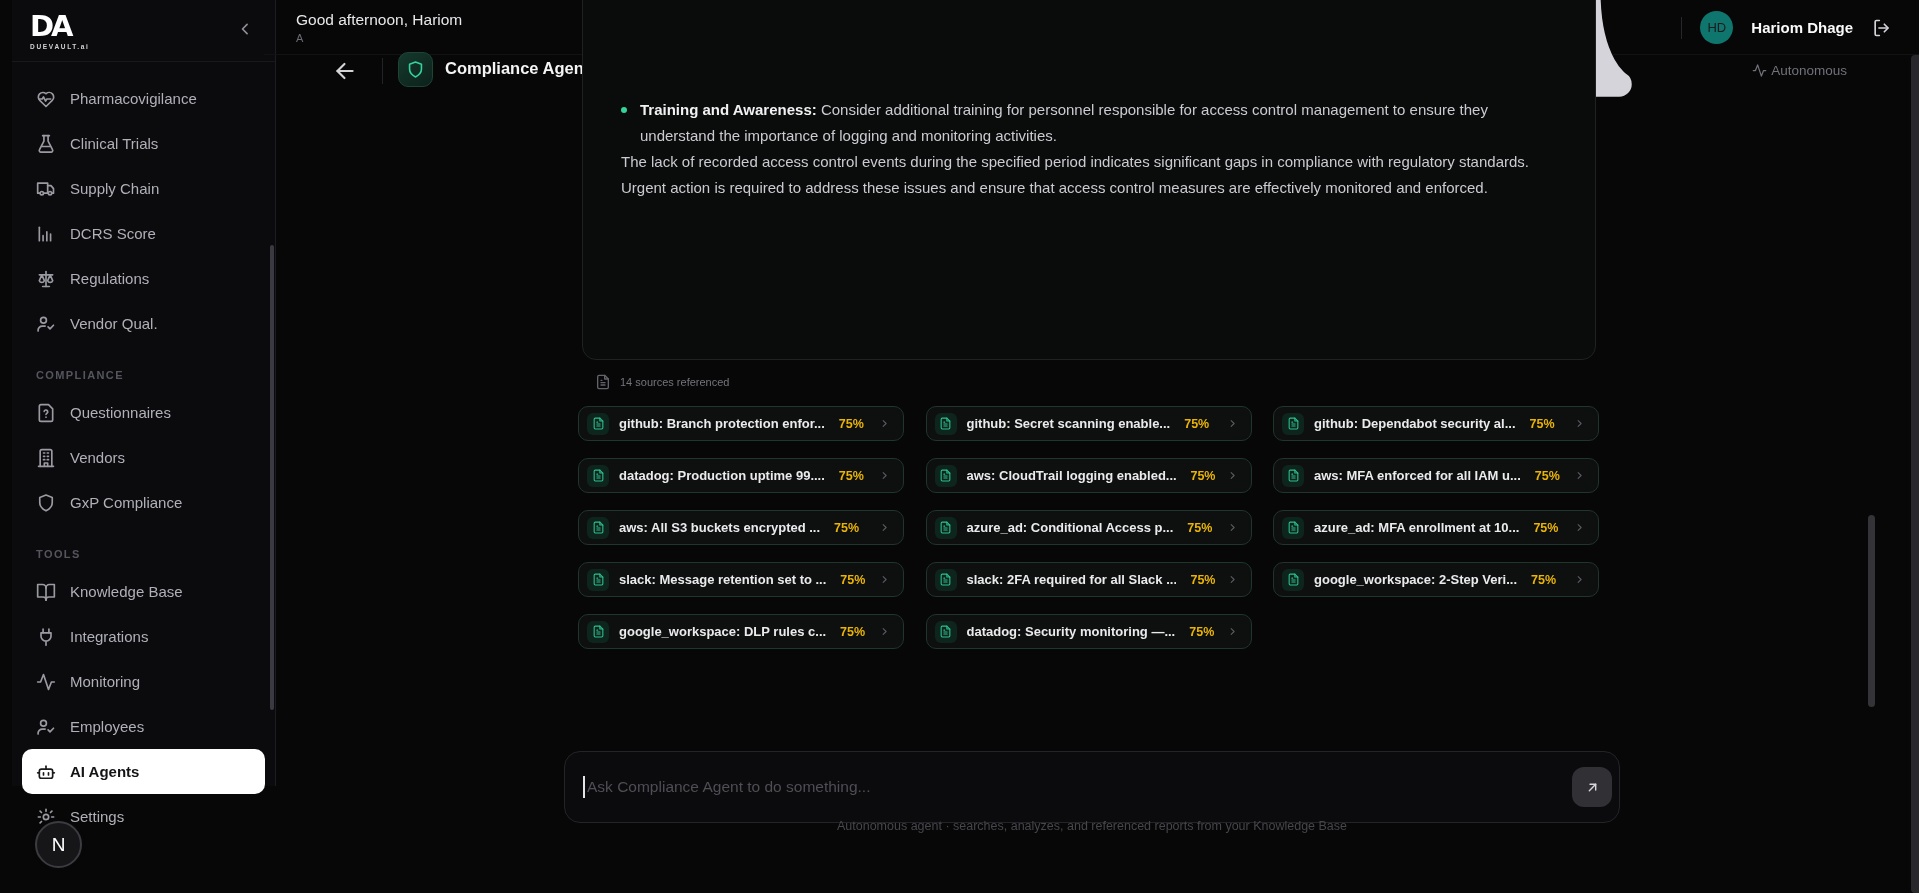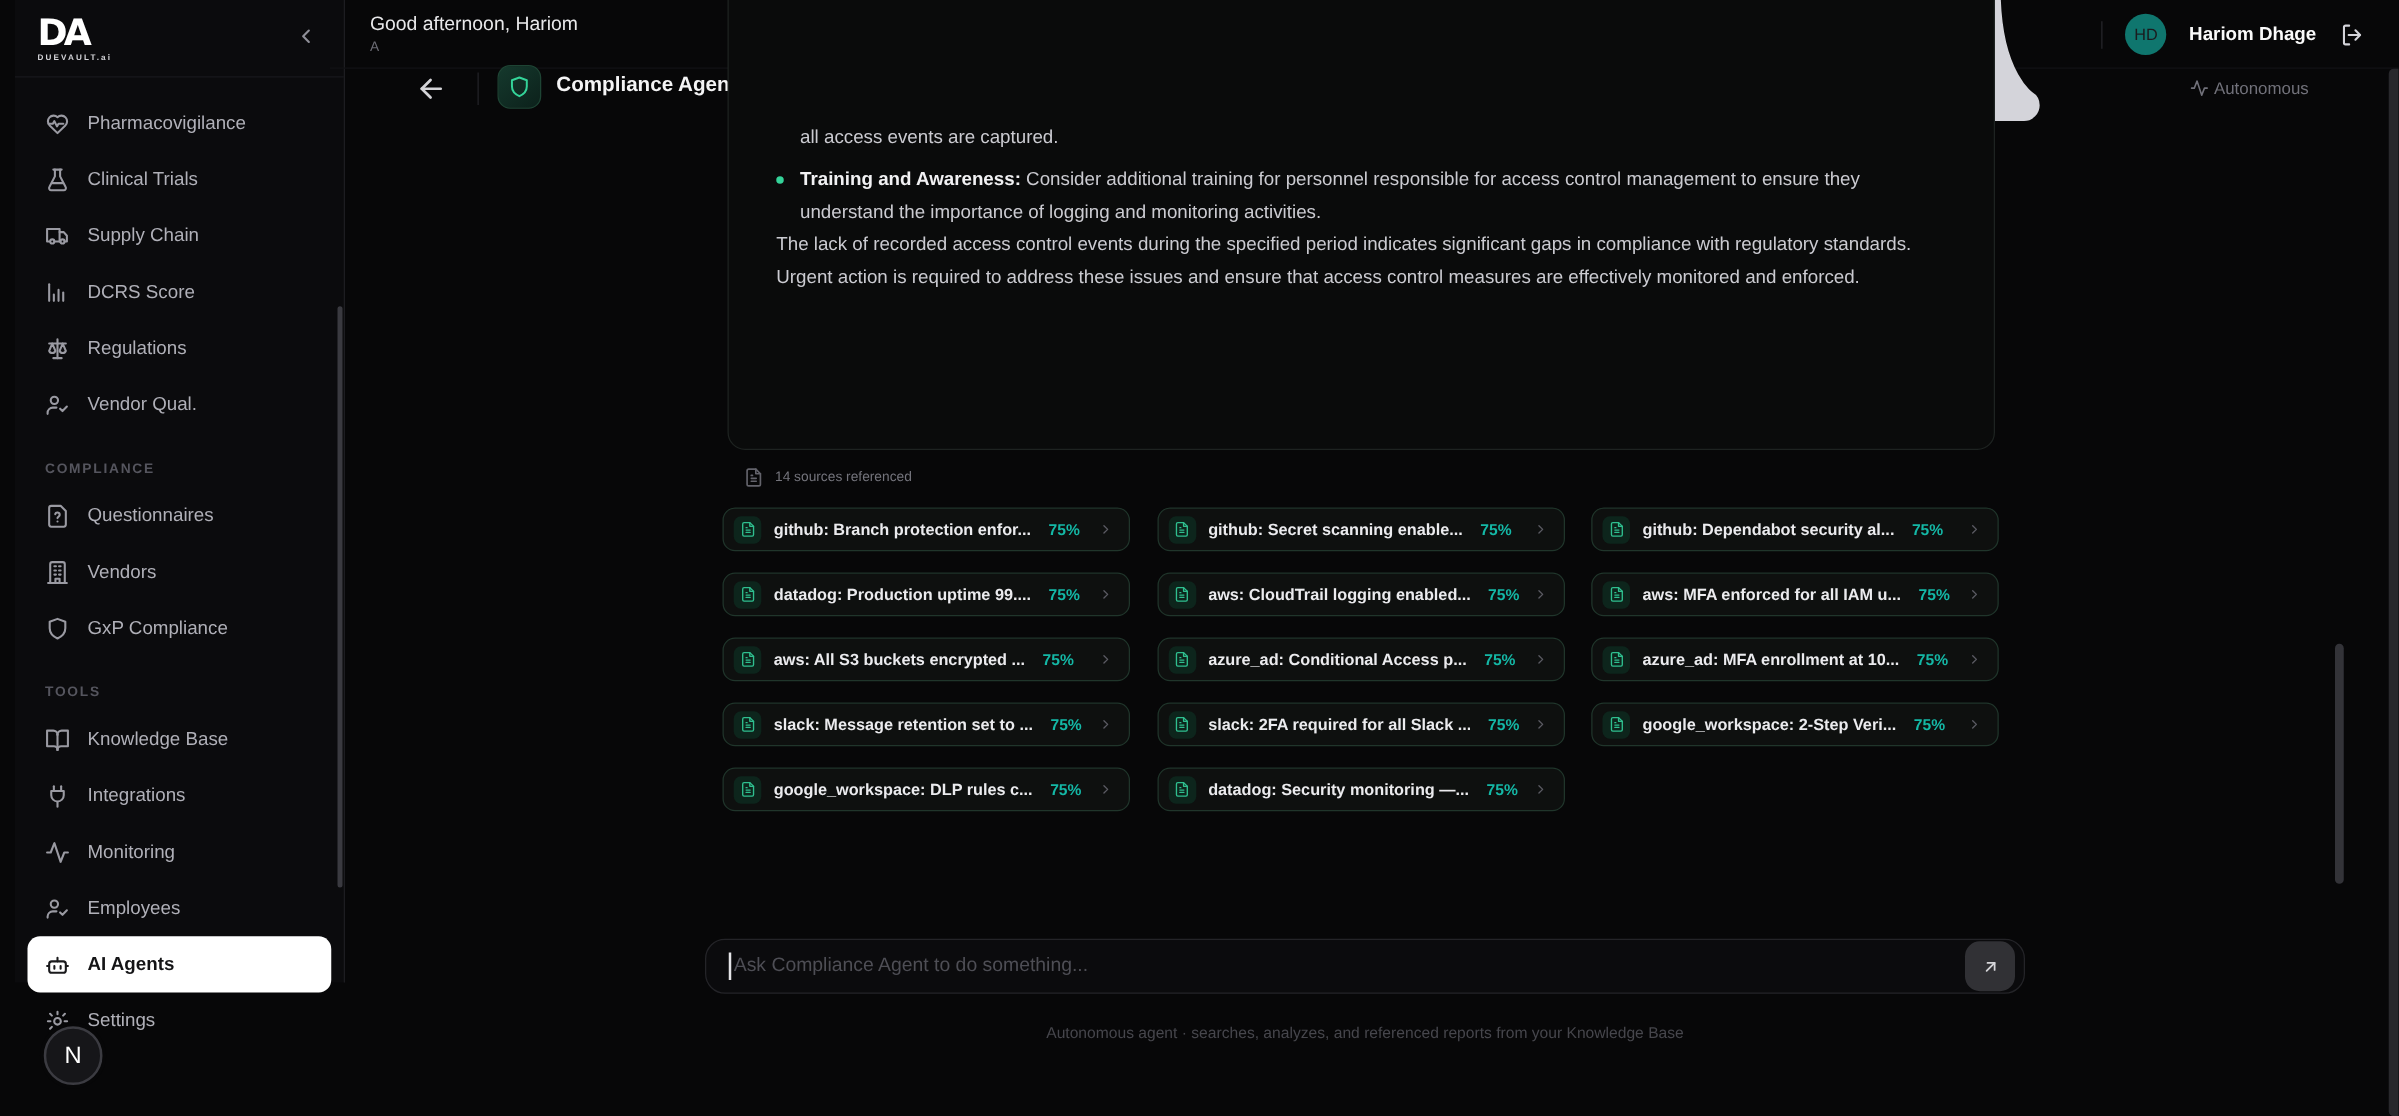--- a/index.html
+++ b/index.html
@@ -61,24 +61,24 @@
   .bold { color:#f1f1f3; font-weight:700; }
   .heading { margin:25px 0 10px; font-size:16px; font-weight:700; color:#f4f4f5; line-height:26px; }
 
   .sources-summary { position:absolute; left:331px; top:283px; display:flex; align-items:center; gap:9px; color:#74747c; font-size:11px; }
   .sources-summary .icon { width:16px; height:16px; color:#63636b; }
   .src-grid { position:absolute; left:314px; top:315px; width:1021px; display:grid; grid-template-columns:repeat(3,326px); justify-content:space-between; row-gap:17px; }
   .src-card { height:35px; background:#0e100f; border:1px solid #20352b; border-radius:10px; display:flex; align-items:center; gap:10px; padding:0 12px 0 8px; cursor:pointer; }
   .doc-tile { width:22px; height:22px; border-radius:6px; background:#0d251c; display:flex; align-items:center; justify-content:center; flex:none; }
   .doc-tile .icon { width:13px; height:13px; color:#2fbf8f; }
   .src-label { font-size:13px; font-weight:700; color:#ebebee; white-space:nowrap; overflow:hidden; }
-  .src-score { font-size:12.5px; font-weight:700; color:#14b8a6; margin-left:4px; flex:none; }
+  .src-score { font-size:12.5px; font-weight:700; color:#eab308; margin-left:4px; flex:none; }
   .src-chevron { width:13px; height:13px; color:#5a5a62; margin-left:auto; flex:none; }
 
-  .composer { position:absolute; left:300px; top:660px; width:1056px; height:44px; border:1px solid #242428; border-radius:16px; background:#0b0b0d; display:flex; align-items:center; padding:0 7px 0 18px; }
+  .composer { position:absolute; left:300px; top:660px; width:1056px; height:72px; border:1px solid #242428; border-radius:16px; background:#0b0b0d; display:flex; align-items:center; padding:0 7px 0 18px; }
   .caret { width:2px; height:22px; background:#e4e4e7; margin-right:2px; flex:none; }
   .composer input { flex:1; background:transparent; border:none; outline:none; font-size:15.5px; color:#e4e4e7; font-family:inherit; }
   .composer input::placeholder { color:#4e4e55; }
   .send-btn { width:40px; height:40px; border-radius:12px; background:#313135; display:flex; align-items:center; justify-content:center; border:none; cursor:pointer; flex:none; }
   .send-btn .icon { width:17px; height:17px; color:#d6d6da; }
   .helper { position:absolute; left:300px; top:728px; width:1056px; text-align:center; font-size:12.5px; color:#46464c; }
 
   .chat-scrollbar { position:absolute; left:1604px; top:424px; width:7px; height:192px; border-radius:4px; background:#333338; cursor:pointer; }
   .page-scrollbar { position:absolute; right:0; top:55px; width:8px; height:838px; background:#28282c; border-radius:4px 0 0 4px; cursor:pointer; }
 </style>
@@ -339,21 +339,20 @@
         </svg>
       </span>
     <span>Autonomous</span>
   </span>
 </div>
 
 <main class="main">
   <div class="content-card"></div>
 
   <div class="chat-col">
-    <p class="p1">all access events are captured.</p>
     <p class="bullet">
       <span class="bullet-dot"></span>
       <span class="bold">Training and Awareness:</span><span> Consider additional training for personnel responsible for access control management to ensure they understand the importance of logging and monitoring activities.</span>
     </p>
     <p>The lack of recorded access control events during the specified period indicates significant gaps in compliance with regulatory standards. Urgent action is required to address these issues and ensure that access control measures are effectively monitored and enforced.</p>
   </div>
 
   <div class="sources-summary">
     <span class="icon">
         <svg viewBox="0 0 24 24" fill="none" stroke="currentColor" stroke-width="2" stroke-linecap="round" stroke-linejoin="round">

